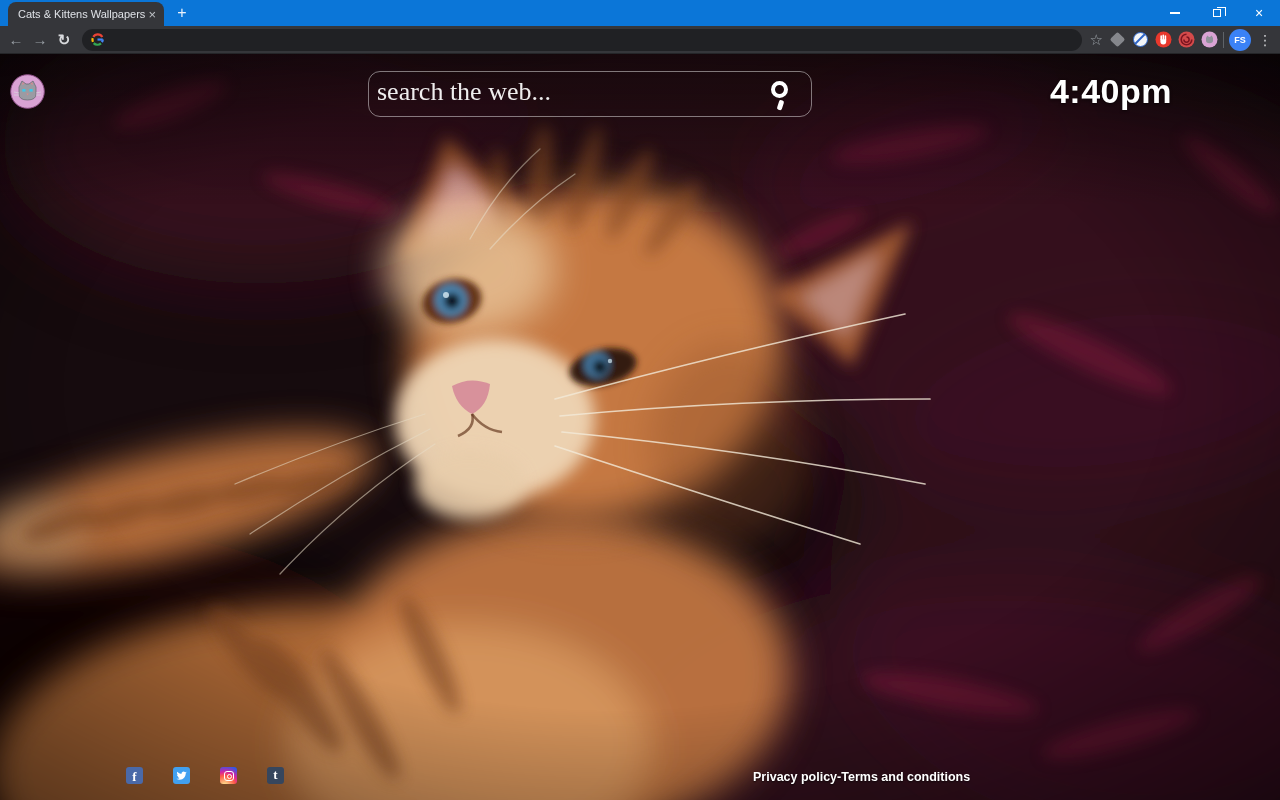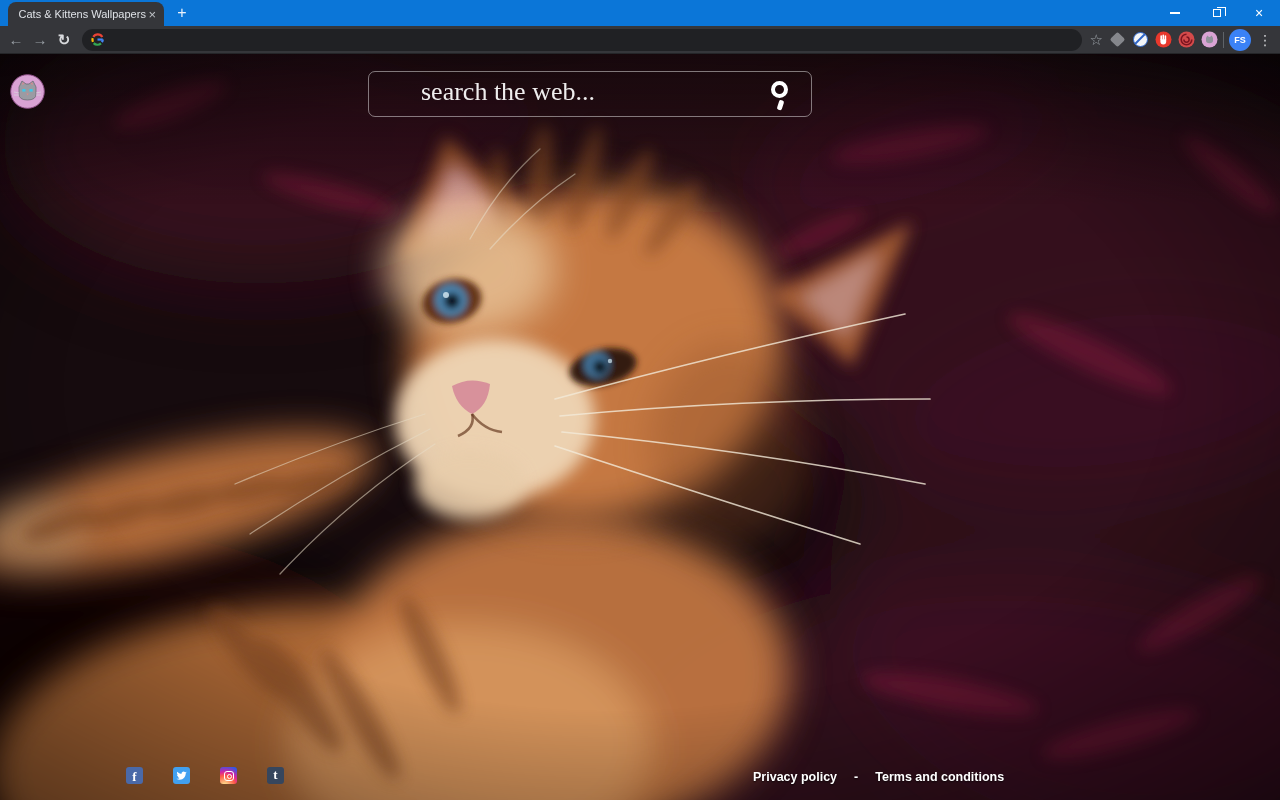--- a/index.html
+++ b/index.html
@@ -5,21 +5,21 @@
   * { margin:0; padding:0; box-sizing:border-box; }
   html,body { width:1280px; height:800px; overflow:hidden; background:#000;
               font-family:"Liberation Sans", sans-serif; }
 
   .window { position:relative; width:1280px; height:800px; }
 
   
   .titlebar { position:relative; height:26px; background:#0b76d8; }
   .tab { position:absolute; left:8px; top:2px; width:156px; height:24px;
          background:#35363a; border-radius:8px 8px 0 0;
-         display:flex; align-items:center; padding:0 6px 0 10px;text-align:center; }
+         display:flex; align-items:center; padding:0 6px 0 10px; }
   .tab-title { flex:1; font-size:11px; color:#dee1e6; white-space:nowrap;
                overflow:hidden; }
   .tab-close { color:#bfc2c7; font-size:13px; line-height:13px; cursor:pointer;
                padding:0 2px; }
   .newtab { position:absolute; left:172px; top:3px; width:20px; height:20px;
             color:#eaf2fc; font-size:16px; line-height:20px; text-align:center;
             border-radius:50%; cursor:pointer; }
   .win-controls { position:absolute; right:0; top:0; height:26px; display:flex; }
   .win-btn { width:42px; height:26px; display:flex; align-items:center;
              justify-content:center; color:#fff; font-size:14px; cursor:pointer; }
@@ -60,21 +60,21 @@
 
   
   .content { position:relative; width:1280px; height:746px; overflow:hidden;
              background:#160b0e; }
   .wallpaper { position:absolute; inset:0; width:100%; height:100%; }
 
   .site-avatar { position:absolute; left:10px; top:20px; width:35px; height:35px;
                  cursor:pointer; }
 
   .searchbar { position:absolute; left:368px; top:17px; width:444px; height:46px;
-               border:1px solid rgba(255,255,255,0.45); border-radius:7px;padding-left:44px; }
+               border:1px solid rgba(255,255,255,0.45); border-radius:12px; }
   .searchbar input { width:100%; height:100%; background:transparent; border:none;
                outline:none; padding:0 46px 4px 8px; color:#fff;
                font-family:"Liberation Serif", serif; font-size:26px; }
   .searchbar input::placeholder { color:rgba(255,255,255,0.93);
                font-family:"Liberation Serif", serif; }
   .magnifier { position:absolute; right:14px; top:7px; width:30px; height:32px;
                cursor:pointer; }
   .magnifier .lens { position:absolute; left:4px; top:2px; width:17px; height:17px;
                border:4.5px solid #fff; border-radius:50%; }
   .magnifier .handle { position:absolute; left:11px; top:21px; width:4.5px;
@@ -97,21 +97,21 @@
   .ig { background:radial-gradient(circle at 28% 110%, #fdf497 0%, #fd5949 45%,
              #d6249f 62%, #285aeb 92%); }
   .ig .cam { width:10px; height:10px; border:1.3px solid #fff; border-radius:3px;
              position:relative; }
   .ig .cam::after { content:""; position:absolute; left:2.3px; top:2.3px;
              width:3px; height:3px; border:1.1px solid #fff; border-radius:50%; }
   .tu { background:#36465d; }
   .tu span { color:#fff; font-size:13px; font-weight:bold;
              font-family:"Liberation Serif", serif; margin-top:-1px; }
 
-  .legal-row { position:absolute; left:753px; top:716px; display:flex; gap:17px;
+  .legal-row { position:absolute; left:753px; top:716px; display:flex; 
                align-items:baseline; color:#fff; font-size:12.5px;
                font-weight:bold; text-shadow:0 1px 2px rgba(0,0,0,0.7); }
   .legal-row span { cursor:pointer; }
   .legal-row .dash { cursor:default; }
 </style>
 </head>
 <body>
 
 <div class="window">
 
@@ -325,20 +325,21 @@
     </div>
 
     <div class="searchbar">
       <input placeholder="search the web..." style="">
       <div class="magnifier">
         <span class="lens"></span>
         <span class="handle"></span>
       </div>
     </div>
 
+    <div class="clock">4:40pm</div>
 
     <div class="social-row">
       <div class="social fb">
         <span>f</span>
       </div>
       <div class="social tw">
         <svg viewBox="0 0 20 20" width="13" height="13">
           <path fill="#fff" d="M18 5.3c-.6.27-1.2.45-1.85.53a3.2 3.2 0 0 0 1.42-1.77c-.63.37-1.32.63-2.05.78a3.23 3.23 0 0 0-5.58 2.2c0 .25.03.5.08.73A9.15 9.15 0 0 1 3.4 4.4a3.2 3.2 0 0 0 1 4.3 3.2 3.2 0 0 1-1.46-.4v.04c0 1.56 1.1 2.87 2.58 3.16a3.3 3.3 0 0 1-1.45.06 3.23 3.23 0 0 0 3 2.24A6.47 6.47 0 0 1 2.3 15.1 9.13 9.13 0 0 0 7.25 16.5c5.93 0 9.18-4.92 9.18-9.18l-.01-.42A6.5 6.5 0 0 0 18 5.3z"></path>
         </svg>
       </div>

